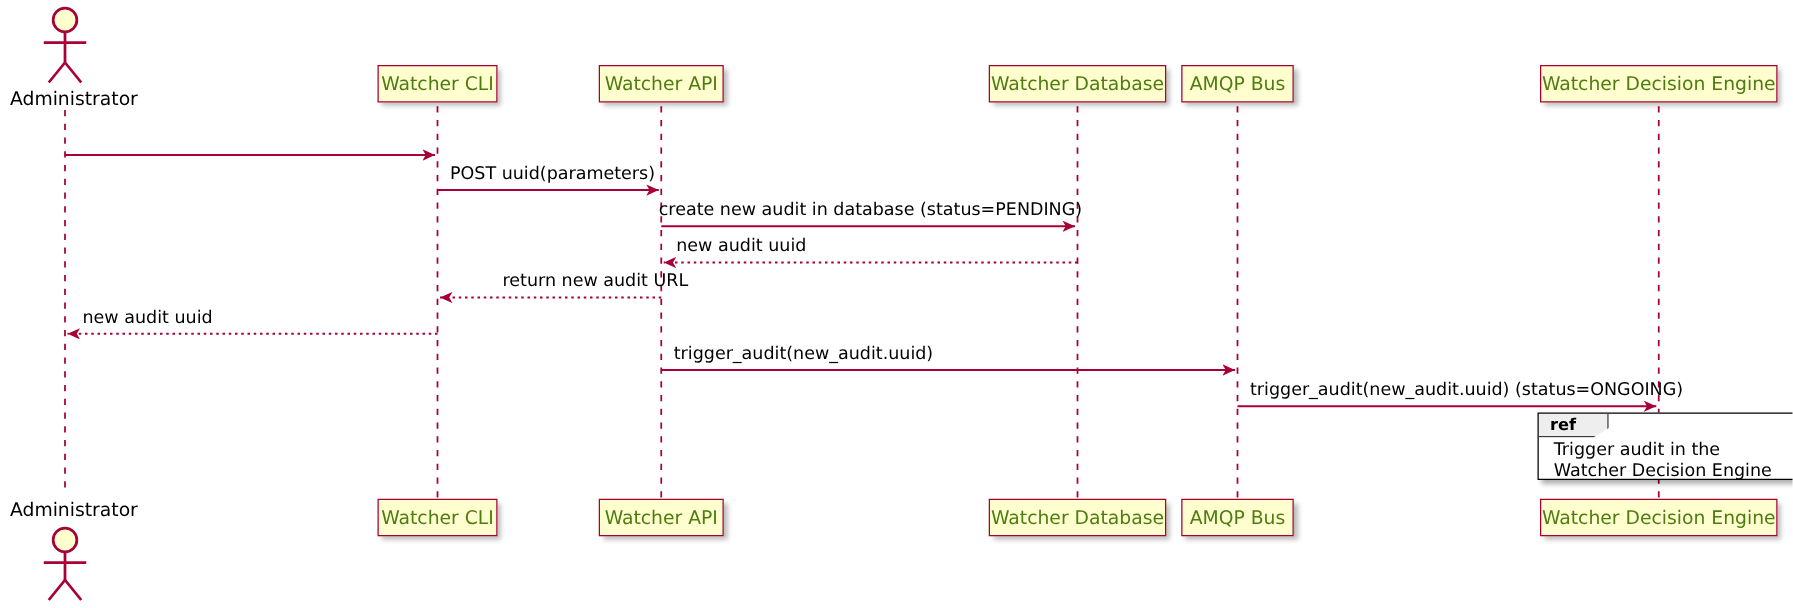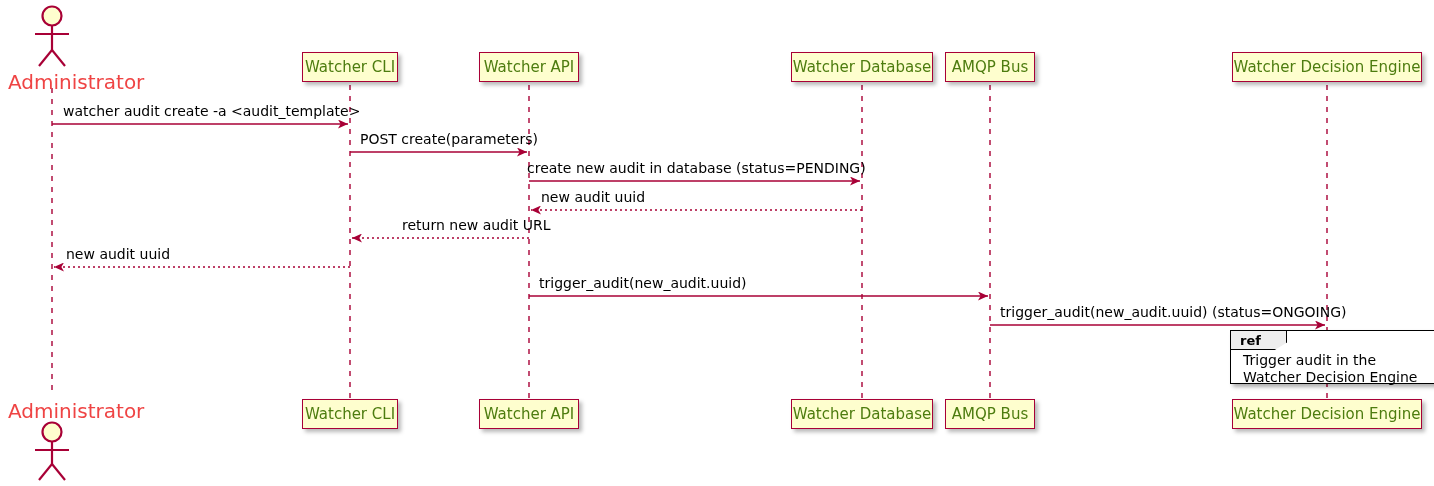--- a/index.html
+++ b/index.html
@@ -34,22 +34,22 @@
     color: #4d7c0f;
     display: flex;
     align-items: center;
     justify-content: center;
     white-space: nowrap;
     line-height: 1;
     text-align: right;
   }
   .actor-label {
     position: absolute;
-    font-size: 20px;
-    color: #ef4444;
+    font-size: 15px;
+    color: #000000;
     white-space: nowrap;
     text-align: center;
   }
   .msg-label {
     position: absolute;
     font-size: 14px;
     color: #000000;
     white-space: nowrap;
     line-height: 1;
   }
@@ -165,22 +165,21 @@
   <div class="participant-box" style="left:945px; top:399px; width:90px; height:30px;">
     <span>AMQP Bus</span>
   </div>
   <div class="participant-box" style="left:1232px; top:399px; width:190px; height:30px;">
     <span>Watcher Decision Engine</span>
   </div>
 
   <div class="actor-label" style="left:8px; top:70px;">Administrator</div>
   <div class="actor-label" style="left:8px; top:399px;">Administrator</div>
 
-  <div class="msg-label" style="left:63px; top:104px;">watcher audit create -a &lt;audit_template&gt;</div>
-  <div class="msg-label" style="left:360px; top:132px;">POST create(parameters)</div>
+  <div class="msg-label" style="left:360px; top:132px;">POST uuid(parameters)</div>
   <div class="msg-label" style="left:527px; top:161px;">create new audit in database (status=PENDING)</div>
   <div class="msg-label" style="left:541px; top:190px;">new audit uuid</div>
   <div class="msg-label" style="left:366px; top:218px;margin-left:36px;">return new audit URL</div>
   <div class="msg-label" style="left:66px; top:247px;">new audit uuid</div>
   <div class="msg-label" style="left:539px; top:276px;">trigger_audit(new_audit.uuid)</div>
   <div class="msg-label" style="left:1000px; top:305px;">trigger_audit(new_audit.uuid) (status=ONGOING)</div>
 
   <div class="ref-box" style="left:1230px; top:330px; width:208px; height:54px;">
     <div class="ref-tab">ref</div>
     <div class="ref-text">

